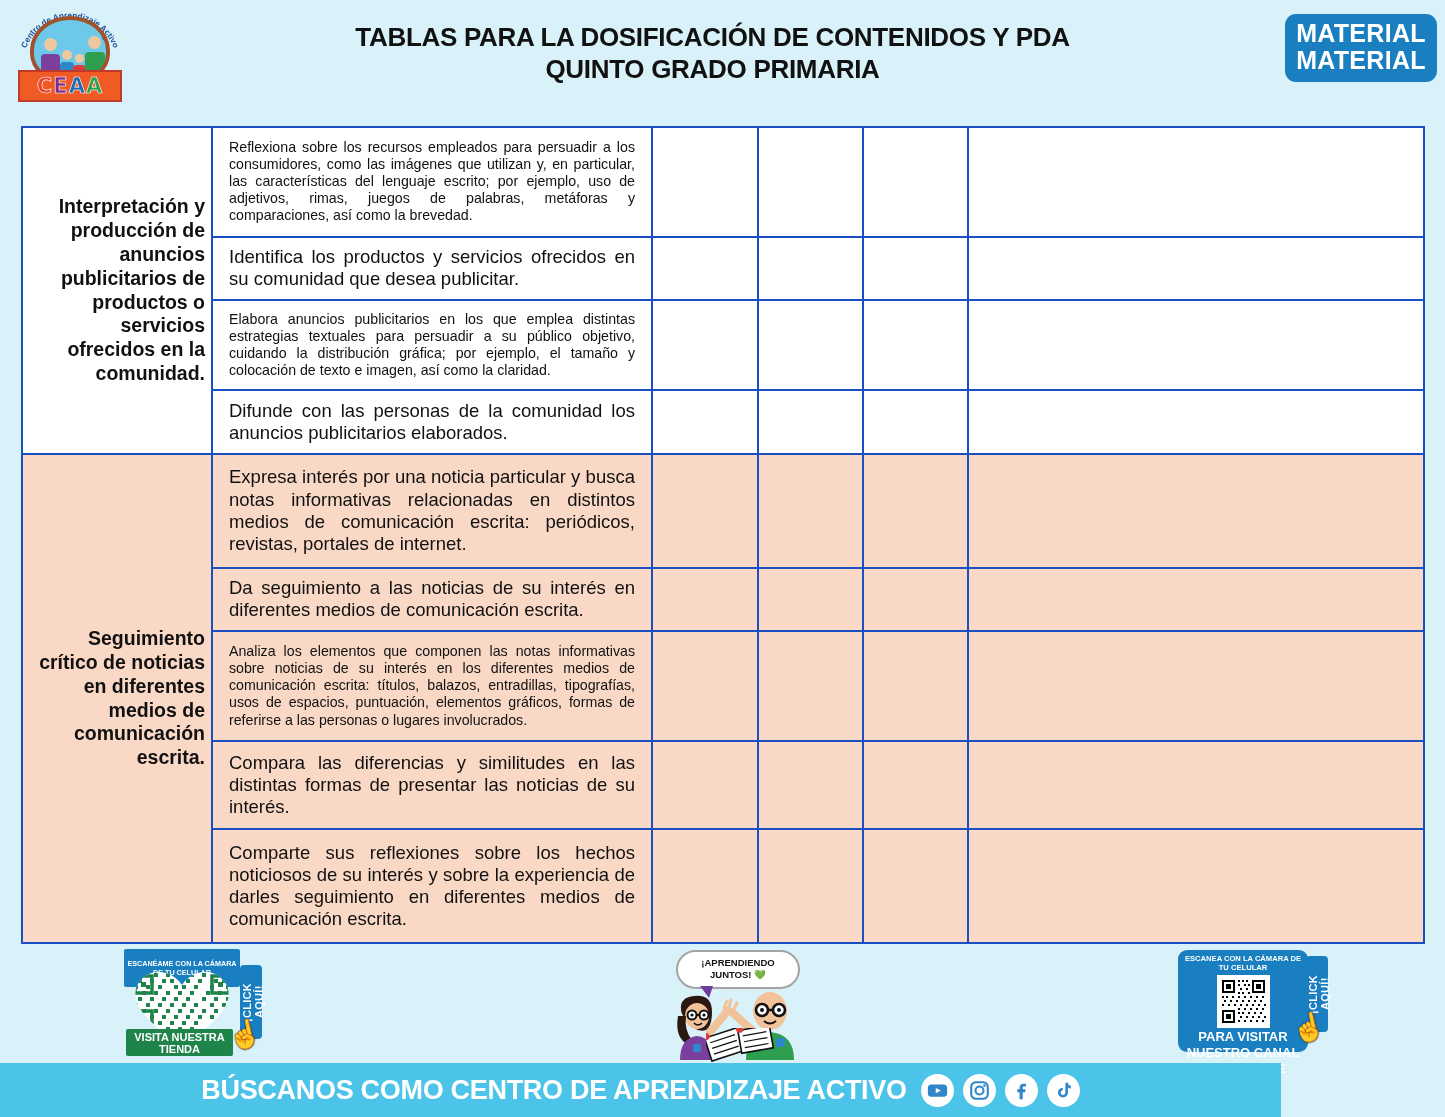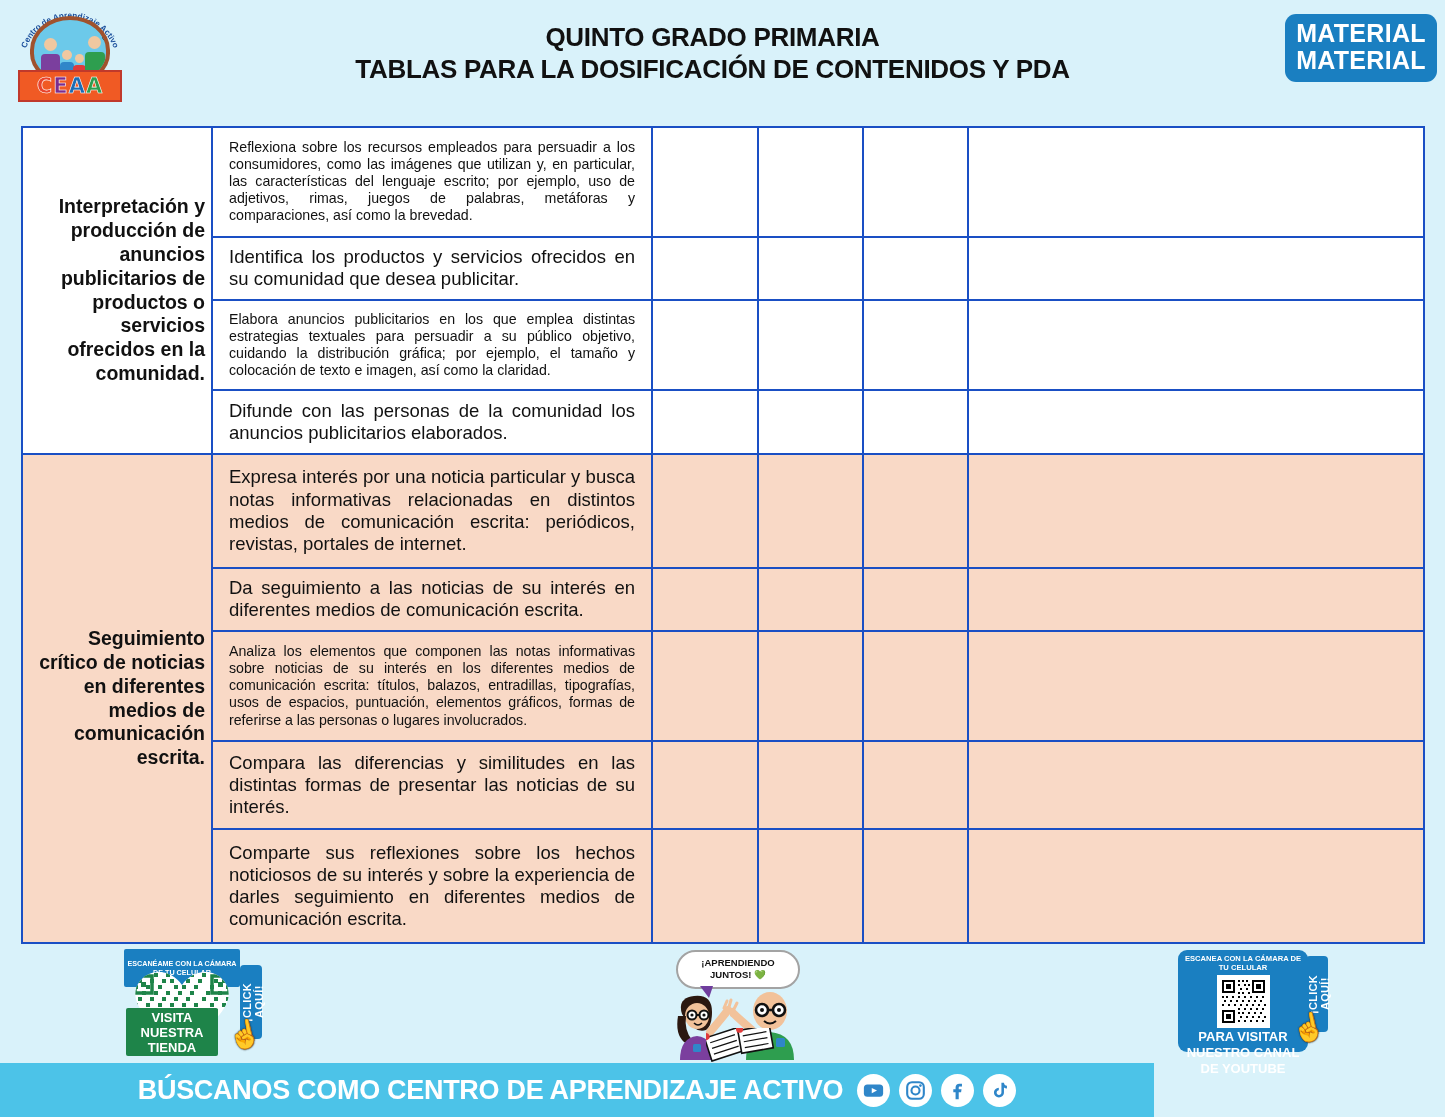--- a/index.html
+++ b/index.html
@@ -190,24 +190,24 @@
     border-radius: 2px;
   }
   .heart {
     position: absolute;
     left: 16px; top: 18px;
     width: 112px; height: 80px;
   }
   .qr-left-foot {
     position: absolute;
     left: 16px; bottom: 1px;
-    width: 92px;
+    width: 107px;
     background: #1e8449;
     color: #fff;
-    font-size: 13px;
+    font-size: 11px;
     font-weight: bold;
     text-align: center;
     padding: 1.5px 1px;
     border-radius: 2px;
   }
   .click-tab {
     position: absolute;
     width: 22px;
     background: #1a7fc1;
     border-radius: 4px;
@@ -295,21 +295,21 @@
     font-size: 13px;
     font-weight: bold;
     line-height: 1.25;
   }
 
   
   .banner {
     position: absolute;
     left: 0;
     top: 1063px;
-    width: 1154px;
+    width: 1281px;
     height: 54px;
     background: #4cc3e8;
     display: flex;
     align-items: center;
     justify-content: center;
     gap: 14px;
   }
   .banner-text {
     color: #ffffff;
     font-size: 27px;
@@ -359,22 +359,22 @@
       </div>
       <div class="logo-banner">
         <span class="ln-c">C</span>
         <span class="ln-e">E</span>
         <span class="ln-a1">A</span>
         <span class="ln-a2">A</span>
       </div>
     </div>
 
     <div class="titles">
+      <div class="title-main">TABLAS PARA LA DOSIFICACIÓN DE CONTENIDOS Y PDA</div>
       <div class="title-main">QUINTO GRADO PRIMARIA</div>
-      <div class="title-main">TABLAS PARA LA DOSIFICACIÓN DE CONTENIDOS Y PDA</div>
     </div>
 
     <div class="badge-free">
       <div>MATERIAL</div>
       <div>MATERIAL</div>
     </div>
   </div>
 
   <div class="table-wrap">
     <table class="grid">

